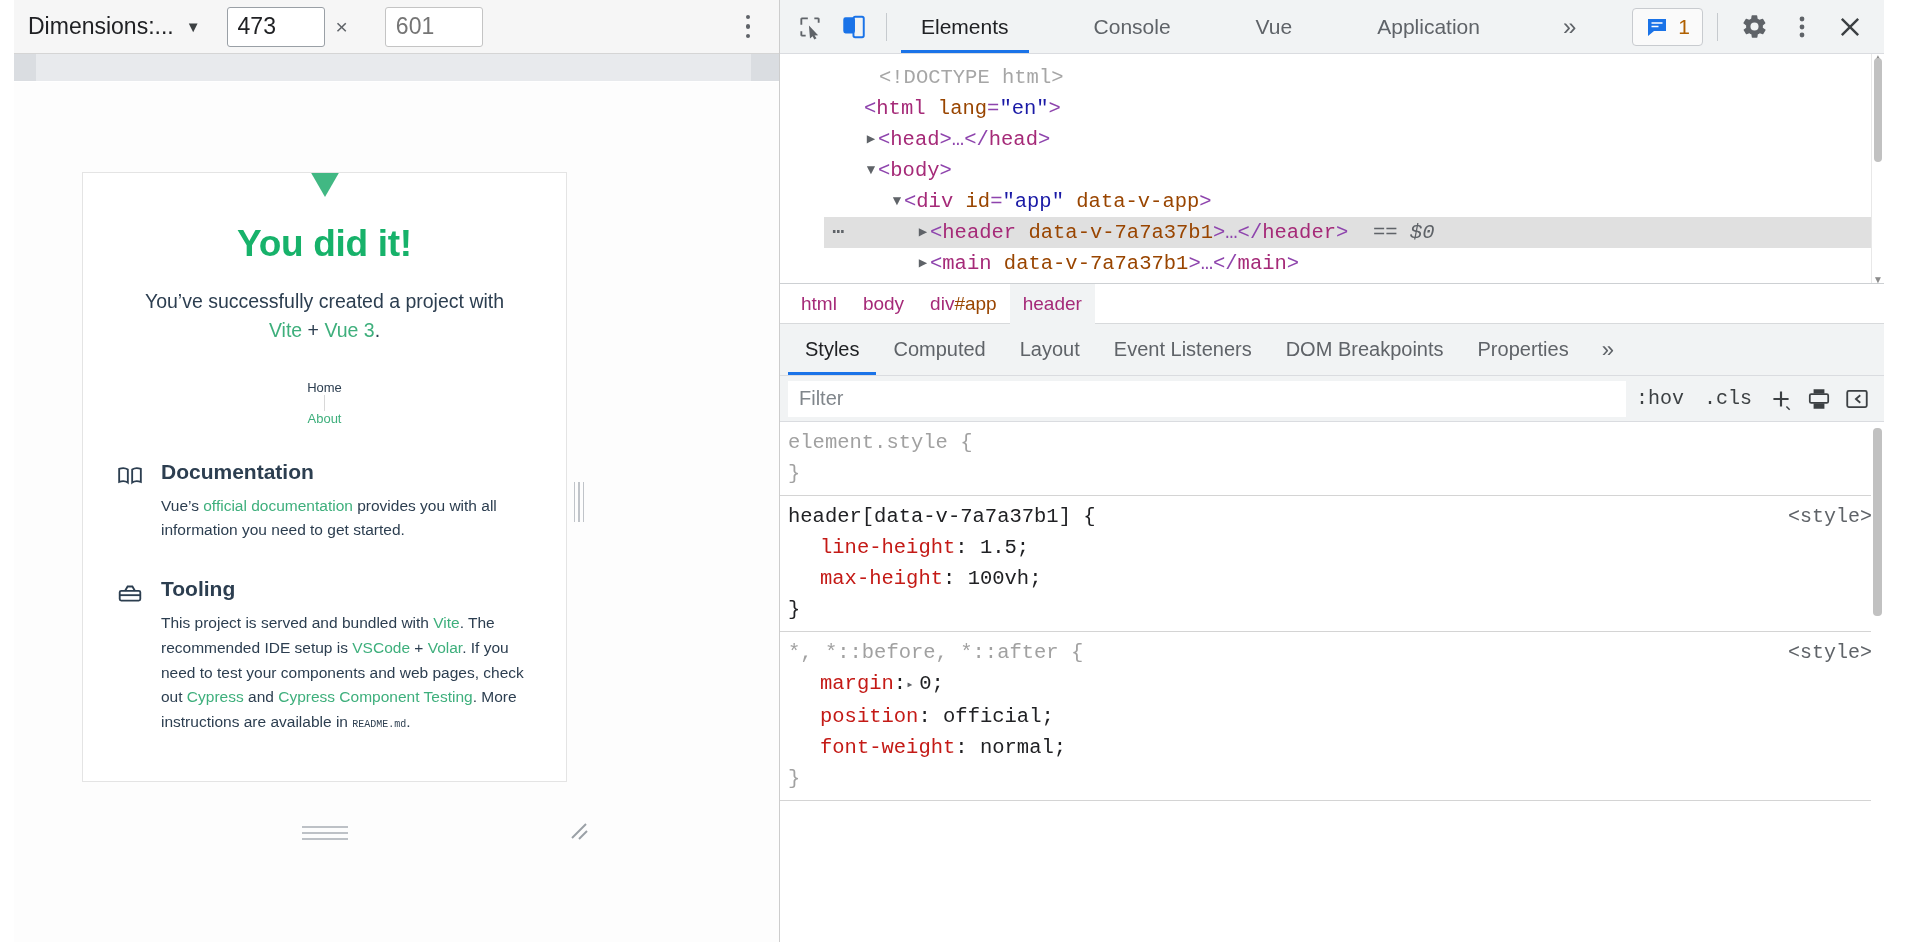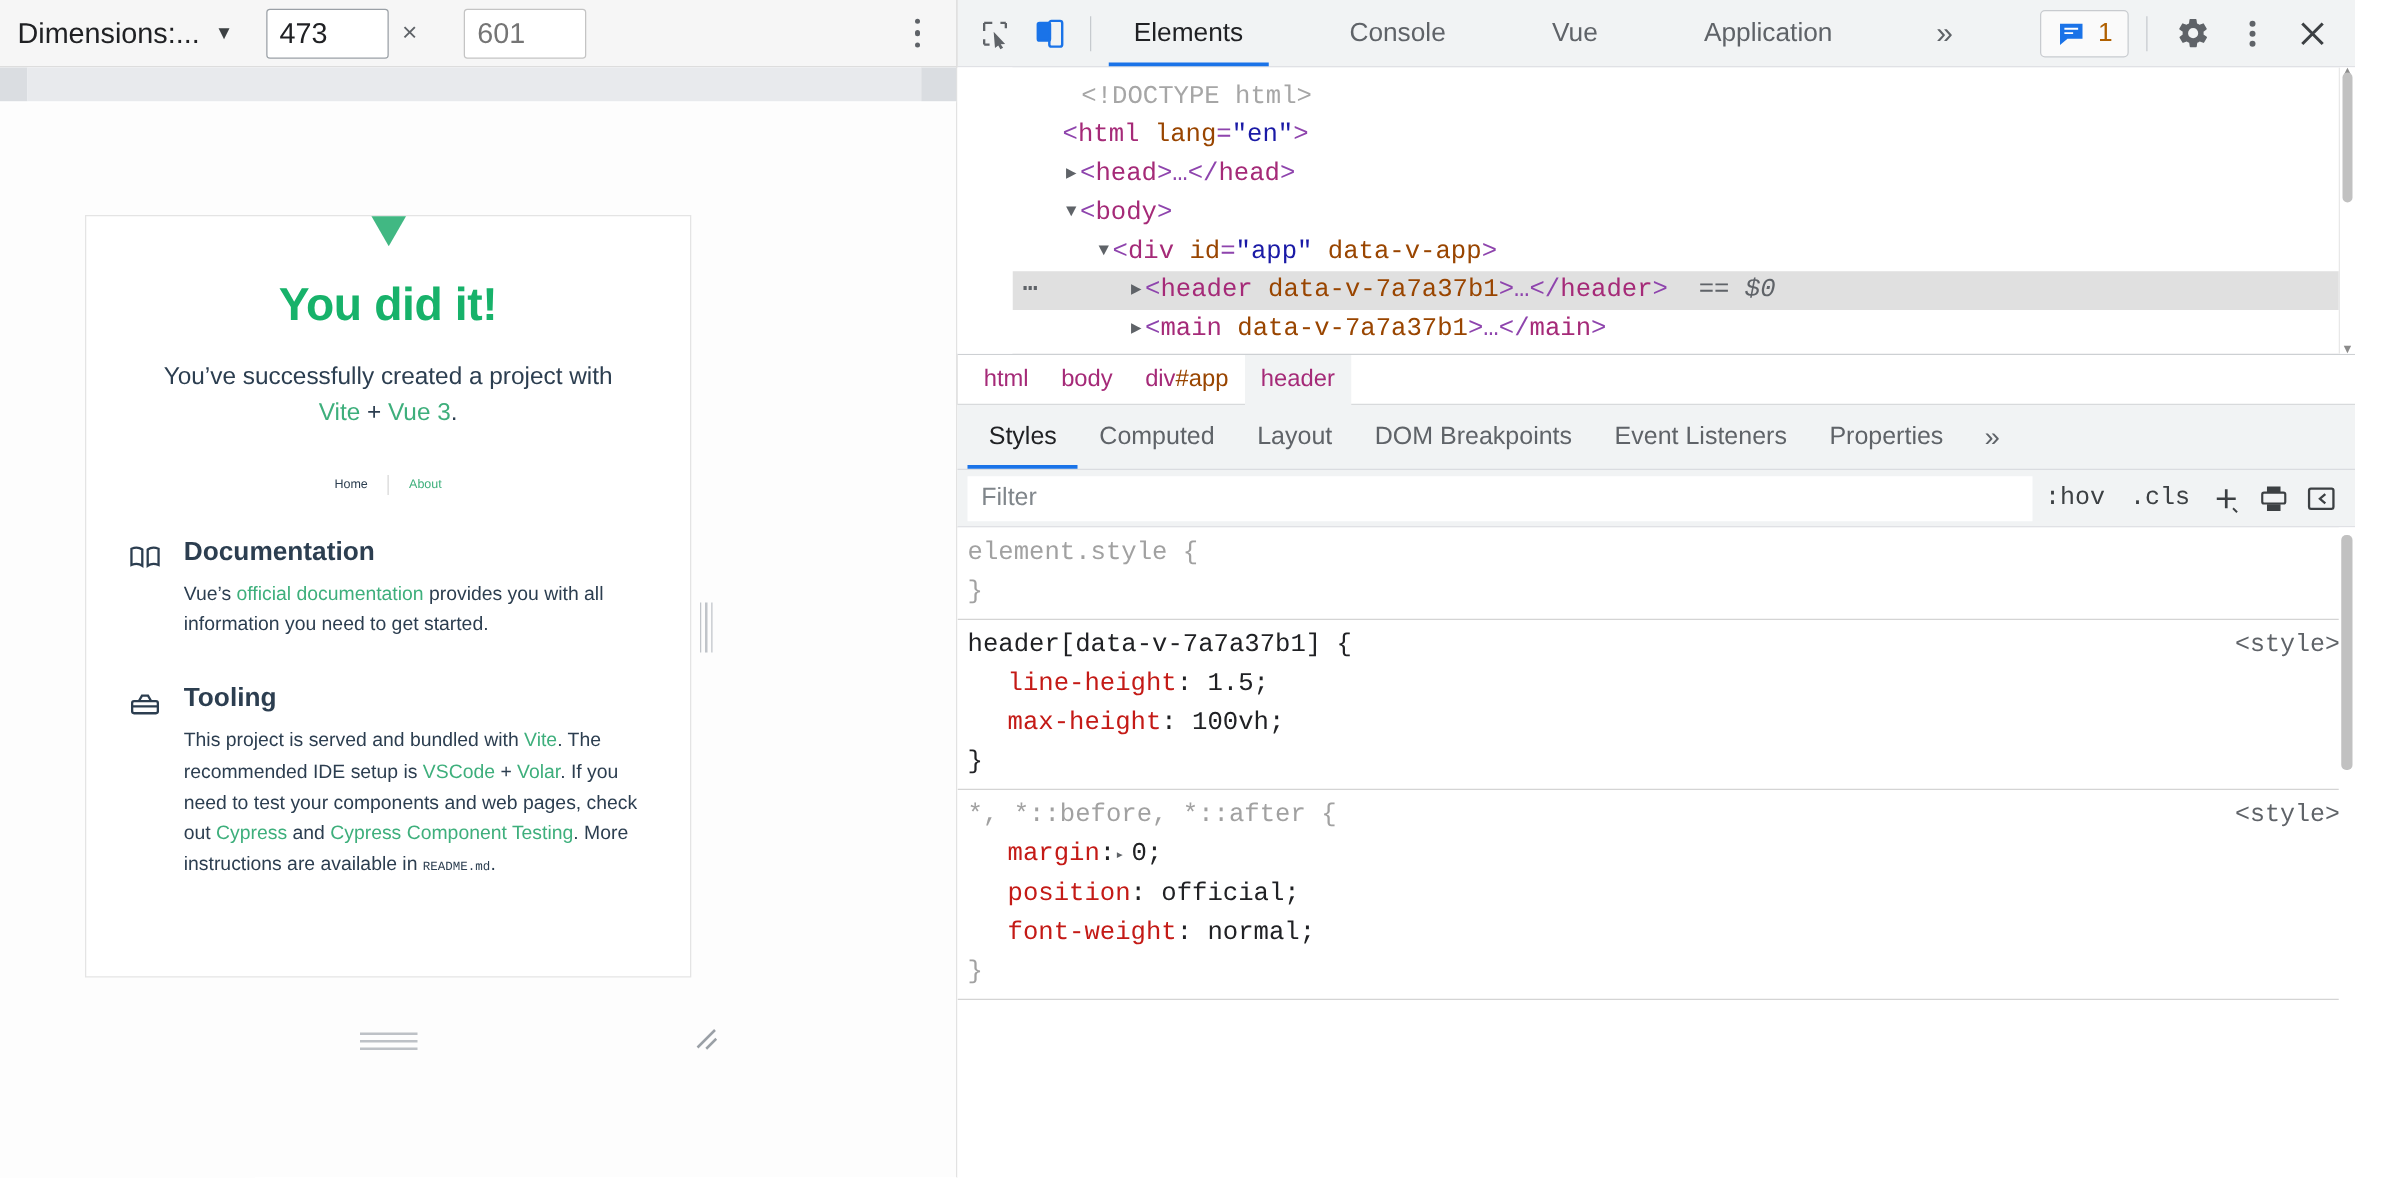--- a/index.html
+++ b/index.html
@@ -3,21 +3,21 @@
 <meta charset="utf-8">
 <title>DevTools</title>
 <style>
   * { box-sizing: border-box; }
   html, body {
     margin: 0; padding: 0;
     width: 1920px; height: 942px;
     overflow: hidden;
     font-family: "Liberation Sans", sans-serif;
   }
-  #root { display: flex; width: 1884px; height: 942px; background: #fff; }
+  #root { display: flex; width: 1884px; height: 942px; background: #fff; padding-left: 14px; }
 
   
   #device-pane {
     width: 766px; height: 942px;
     background: #fff;
     display: flex; flex-direction: column;
     border-right: 1px solid #cdcdcd;
     position: relative;
     flex: 0 0 766px;
   }
@@ -100,21 +100,21 @@
   .greet-sub {
     text-align: center;
     color: #2c3e50;
     font-size: 19.5px;
     line-height: 1.5;
     margin: 22px 44px 0 44px;
   }
   .greet-sub a, .lnk { color: #3eaf7c; text-decoration: none; }
   nav.page-nav {
     display: flex; justify-content: center; align-items: center;
-    margin-top: 34px; font-size: 10px;
+    margin-top: 34px; font-size: 13px; flex-direction: column;
   }
   nav.page-nav a {
     padding: 0 16px; color: #2c3e50; text-decoration: none;
   }
   nav.page-nav a.active-route { color: #3eaf7c; }
   nav.page-nav .sep { width: 1px; height: 16px; background: #d8d8d8; }
 
   .item-block { display: flex; margin: 34px 34px 0 34px; }
   .item-icon {
     width: 44px; flex: 0 0 44px;
@@ -539,22 +539,22 @@
         </div>
       <div class="crumb active">header</div>
     </div>
 
     <div id="styles-pane">
 
       <div id="styles-tabs">
         <div class="st-tab active">Styles</div>
         <div class="st-tab">Computed</div>
         <div class="st-tab">Layout</div>
+        <div class="st-tab">Event Listeners</div>
         <div class="st-tab">DOM Breakpoints</div>
-        <div class="st-tab">Event Listeners</div>
         <div class="st-tab">Properties</div>
         <div class="st-more">»</div>
       </div>
 
       <div id="filter-row">
         <input id="filter-input" type="text" placeholder="Filter" style="">
         <div class="fr-btn">:hov</div>
         <div class="fr-btn">.cls</div>
         <div class="fr-icon">
           <svg width="26" height="26" viewBox="0 0 24 24" stroke="#3c4043" stroke-width="2" fill="none">

